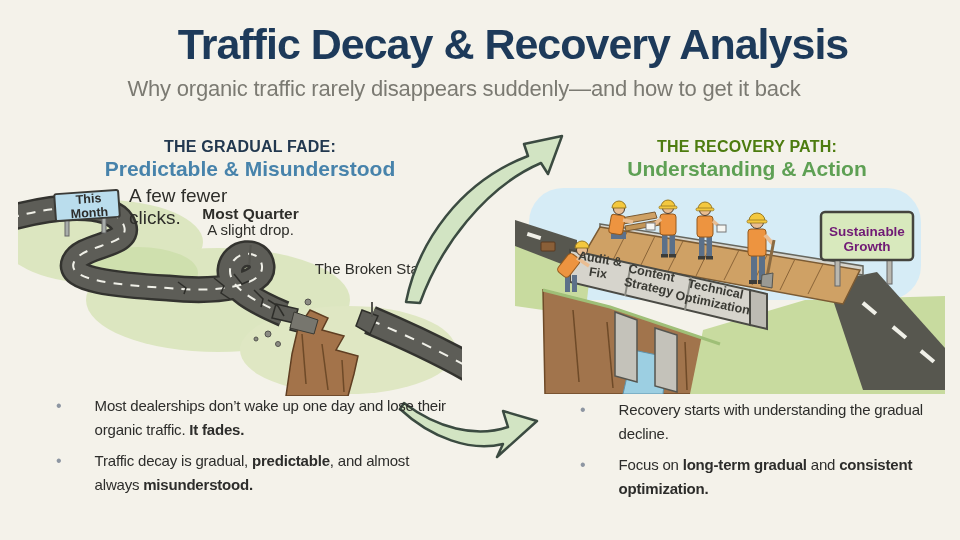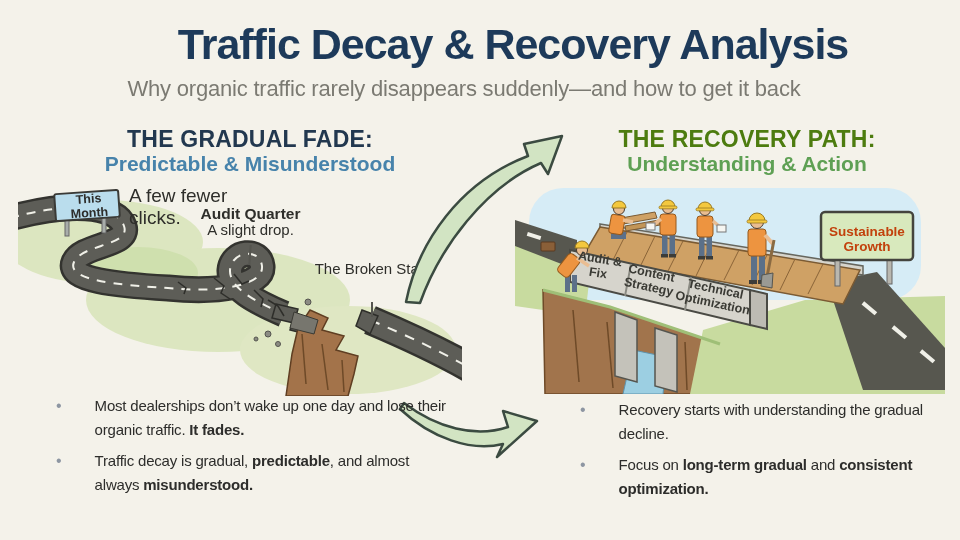--- a/index.html
+++ b/index.html
@@ -13,21 +13,21 @@
   
   .title{
     top:20px;left:0;width:960px;text-align:center;
     font-size:43px;font-weight:800;letter-spacing:-1px;color:#1d3a5a;padding-left:33px;
   }
   .subtitle{
     top:76px;left:0;width:928px;text-align:center;
     font-size:22px;font-weight:400;color:#7b7a72;letter-spacing:-0.2px;
   }
   .col-head{width:390px;text-align:center;line-height:1.05;}
-  .col-head .l1{font-size:23px;font-weight:800;letter-spacing:0.2px;}
+  .col-head .l1{font-size:16px;font-weight:800;letter-spacing:0.2px;margin-top:12px;}
   .col-head .l2{font-size:21px;font-weight:700;margin-top:2px;}
   .head-left{top:127px;left:55px;}
   .head-left .l1{color:#22384f;}
   .head-left .l2{color:#4783ab;}
   .head-right{top:127px;left:552px;}
   .head-right .l1{color:#4d7c0f;}
   .head-right .l2{color:#5ea054;}
   
   .bullets{display:flex;flex-direction:column;gap:7px;}
   .bullets-left{top:394px;left:56px;width:400px;}
@@ -41,21 +41,21 @@
   .note .t{font-weight:700;font-size:15.5px;}
   .note .s{font-weight:400;font-size:15px;}
   .note-clicks{top:185px;left:129px;width:104px;font-size:19px;line-height:1.15;}
   .note-quarter{top:205px;left:183px;width:135px;text-align:center;line-height:1.1;}
   .note-later{top:260px;left:303px;width:140px;text-align:center;line-height:1.15;}
   .ptr{width:2px;background:#55554f;}
   .ptr1{left:249px;top:245px;height:20px;transform:rotate(4deg);}
   .ptr2{left:371px;top:302px;height:15px;}
   .sign-label{display:flex;align-items:center;justify-content:center;text-align:center;font-weight:700;}
   .sign-this-month{top:195px;left:58px;width:62px;height:22px;font-size:12.5px;color:#2c2c2a;transform:rotate(-4deg);}
-  .sign-sustainable{top:224px;left:828px;width:78px;height:32px;font-size:13.5px;line-height:1.1;color:#c2410c;}
+  .sign-sustainable{top:224px;left:828px;width:78px;height:32px;font-size:13.5px;line-height:1.1;color:#701a75;}
   .beam-label{text-align:center;font-weight:700;color:#3a3a34;line-height:1.1;}
   .beam-audit{top:253px;left:571px;width:56px;font-size:12.5px;transform:rotate(9deg);}
   .beam-content{top:267px;left:618px;width:64px;font-size:12.5px;transform:rotate(12deg);}
   .beam-technical{top:283px;left:672px;width:84px;font-size:12.5px;transform:rotate(12deg);}
 </style>
 </head>
 <body>
 
 <div class="abs title">Traffic Decay &amp; Recovery Analysis</div>
 <div class="abs subtitle">Why organic traffic rarely disappears suddenly—and how to get it back</div>
@@ -110,21 +110,21 @@
   <polygon points="344,132 360,138 352,156 338,148" fill="#5d5d57" stroke="#2e2e2a" stroke-width="1.5"></polygon>
 
   <rect x="47" y="40" width="4" height="18" fill="#a8adaa" stroke="#666" stroke-width="1"></rect>
   <rect x="84" y="37" width="4" height="18" fill="#a8adaa" stroke="#666" stroke-width="1"></rect>
   <rect x="37" y="14" width="64" height="27" rx="2" transform="rotate(-4 69 27)" fill="#badded" stroke="#3a3a36" stroke-width="2"></rect>
 </svg>
 
 <div class="abs sign-label sign-this-month">This Month</div>
 <div class="abs note note-clicks">A few fewer clicks.</div>
 <div class="abs note note-quarter">
-  <div class="t">Audit Quarter</div>
+  <div class="t">Most Quarter</div>
   <div class="s">A slight drop.</div>
 </div>
 <div class="abs ptr ptr1"></div>
 <div class="abs note note-later">
   <div class="s">The Broken State</div>
 </div>
 <div class="abs ptr ptr2"></div>
 
 <svg class="abs" style="left:515px;top:182px;" width="430" height="212" viewBox="0 0 430 212">
 

